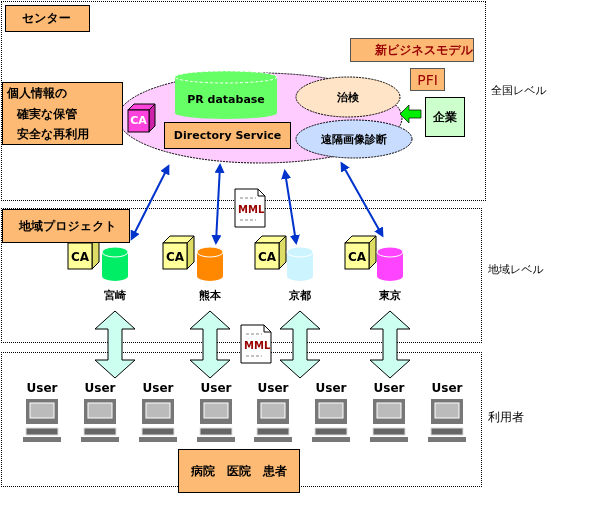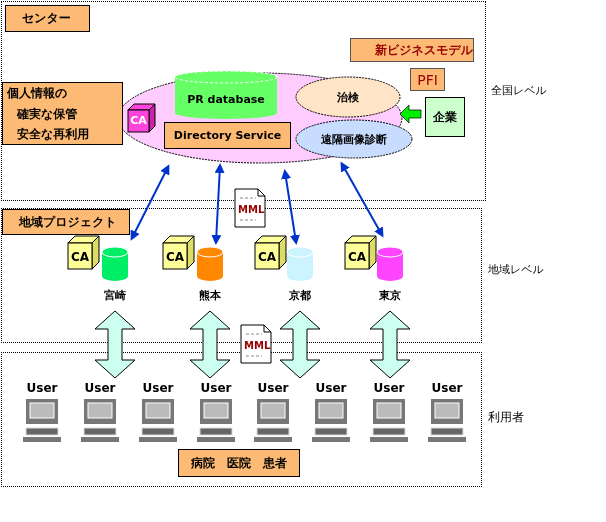--- a/index.html
+++ b/index.html
@@ -202,36 +202,36 @@
 <div class="box" style="left:350px;top:38px;width:124px;height:24px;justify-content:flex-end;color:#990000;border-color:#555;">
   <span>新ビジネスモデル</span>
 </div>
 <div class="box" style="left:410px;top:68px;width:35px;height:23px;justify-content:center;color:#990000;border-color:#555;font-size:14px;font-weight:normal;">
   <span>PFI</span>
 </div>
 <div class="box" style="left:425px;top:97px;width:40px;height:40px;justify-content:center;background:#ccffcc;">
   <span>企業</span>
 </div>
 
-<div class="box" style="left:2px;top:209px;width:128px;height:26px;padding-left:16px;">
+<div class="box" style="left:2px;top:209px;width:128px;height:34px;padding-left:16px;">
   <span>地域プロジェクト</span>
 </div>
 
 <div id="region-labels">
     <div class="lbl" style="left: 90px; top: 288px; width: 50px;">宮崎</div>
     <div class="lbl" style="left: 185px; top: 288px; width: 50px;">熊本</div>
     <div class="lbl" style="left: 275px; top: 288px; width: 50px;">京都</div>
     <div class="lbl" style="left: 365px; top: 288px; width: 50px;">東京</div>
   </div>
 <div id="user-labels">
     <div class="lbl" style="left: 20px; top: 381px; width: 44px; font-size: 12px;">User</div>
     <div class="lbl" style="left: 78px; top: 381px; width: 44px; font-size: 12px;">User</div>
     <div class="lbl" style="left: 136px; top: 381px; width: 44px; font-size: 12px;">User</div>
     <div class="lbl" style="left: 194px; top: 381px; width: 44px; font-size: 12px;">User</div>
     <div class="lbl" style="left: 251px; top: 381px; width: 44px; font-size: 12px;">User</div>
     <div class="lbl" style="left: 309px; top: 381px; width: 44px; font-size: 12px;">User</div>
     <div class="lbl" style="left: 367px; top: 381px; width: 44px; font-size: 12px;">User</div>
     <div class="lbl" style="left: 425px; top: 381px; width: 44px; font-size: 12px;">User</div>
   </div>
 
-<div class="box" style="left:178px;top:449px;width:122px;height:28px;justify-content:center;">
+<div class="box" style="left:178px;top:449px;width:122px;height:44px;justify-content:center;">
   <span style="white-space:pre;">病院　医院　患者</span>
 </div>
 
 </body></html>

